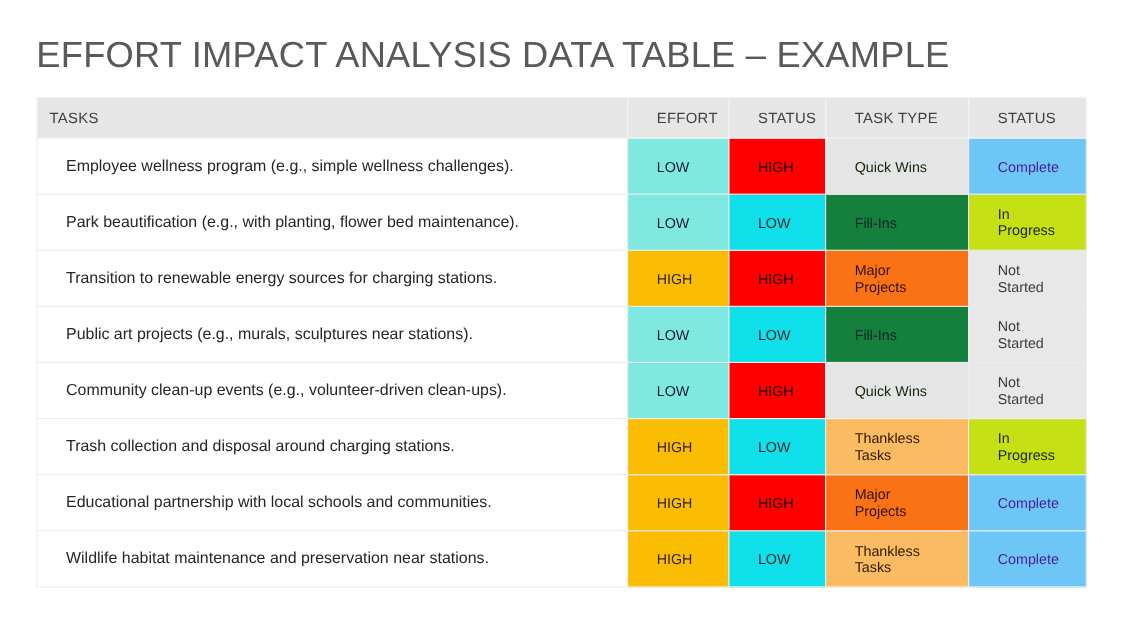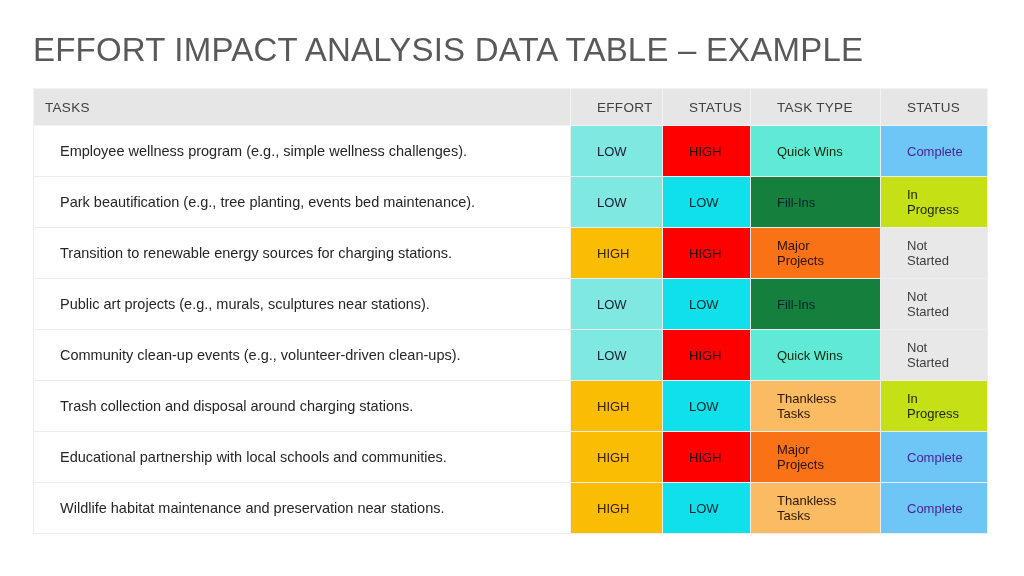--- a/index.html
+++ b/index.html
@@ -88,21 +88,21 @@
     text-align: center;
     font-size: 13px;
   }
 
   
   .v-effort-low    { background: #7fe8e0; color: #1a1a2e; }
   .v-effort-high   { background: #fbbc04; color: #332200; }
   .v-impact-high   { background: #ff0000; color: #1a0000; }
   .v-impact-low    { background: #0fe0ea; color: #00232b; }
 
-  .v-type-quick    { background: #5eead4; color: #12240a; }
+  .v-type-quick    { background: #e5e5e5; color: #12240a; }
   .v-type-fill     { background: #15803d; color: #00232b; }
   .v-type-major    { background: #f97316; color: #2b1000; }
   .v-type-thank    { background: #fbbb62; color: #2b1600; margin-top: 36px; }
 
   .v-status-complete { background: #6dc6f5; color: #4c1d95; }
   .v-status-progress { background: #c6e016; color: #1c2400; }
   .v-status-notstart { background: #e8e8e8; color: #3d3d3d; }
 </style>
 </head>
 <body>
@@ -130,21 +130,21 @@
     </thead>
     <tbody id="table-body">
         <tr>
           <td class="cell-task">Employee wellness program (e.g., simple wellness challenges).</td>
           <td class="cell-tag cell-effort v-effort-low">LOW</td>
           <td class="cell-tag cell-impact v-impact-high">HIGH</td>
           <td class="cell-tag v-type-quick">Quick Wins</td>
           <td class="cell-tag v-status-complete">Complete</td>
         </tr>
         <tr>
-          <td class="cell-task">Park beautification (e.g., tree planting, events bed maintenance).</td>
+          <td class="cell-task">Park beautification (e.g., with planting, flower bed maintenance).</td>
           <td class="cell-tag cell-effort v-effort-low">LOW</td>
           <td class="cell-tag cell-impact v-impact-low">LOW</td>
           <td class="cell-tag v-type-fill">Fill-Ins</td>
           <td class="cell-tag v-status-progress">In Progress</td>
         </tr>
         <tr>
           <td class="cell-task">Transition to renewable energy sources for charging stations.</td>
           <td class="cell-tag cell-effort v-effort-high">HIGH</td>
           <td class="cell-tag cell-impact v-impact-high">HIGH</td>
           <td class="cell-tag v-type-major">Major Projects</td>

